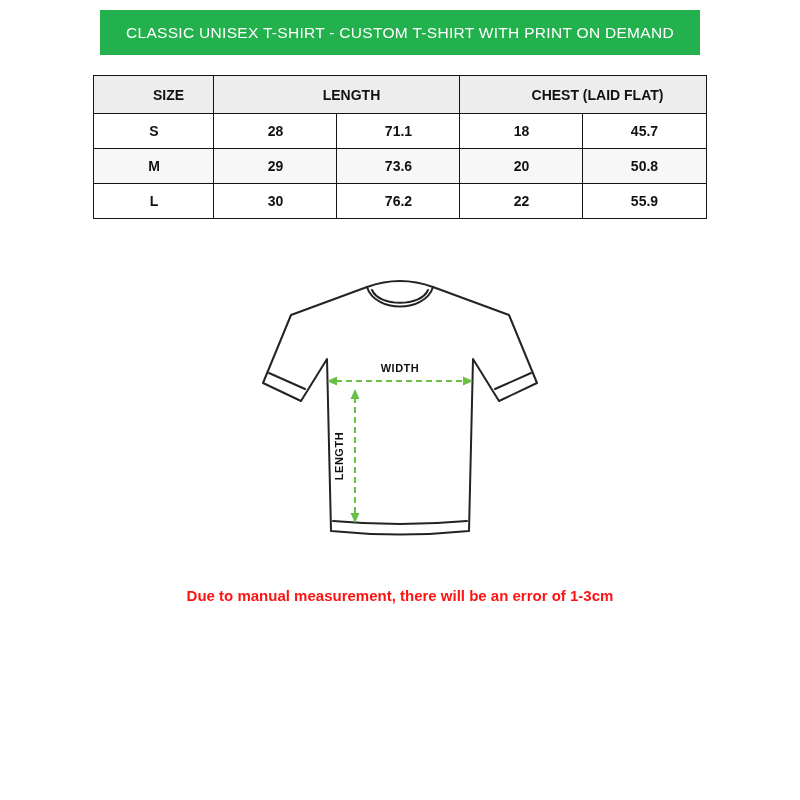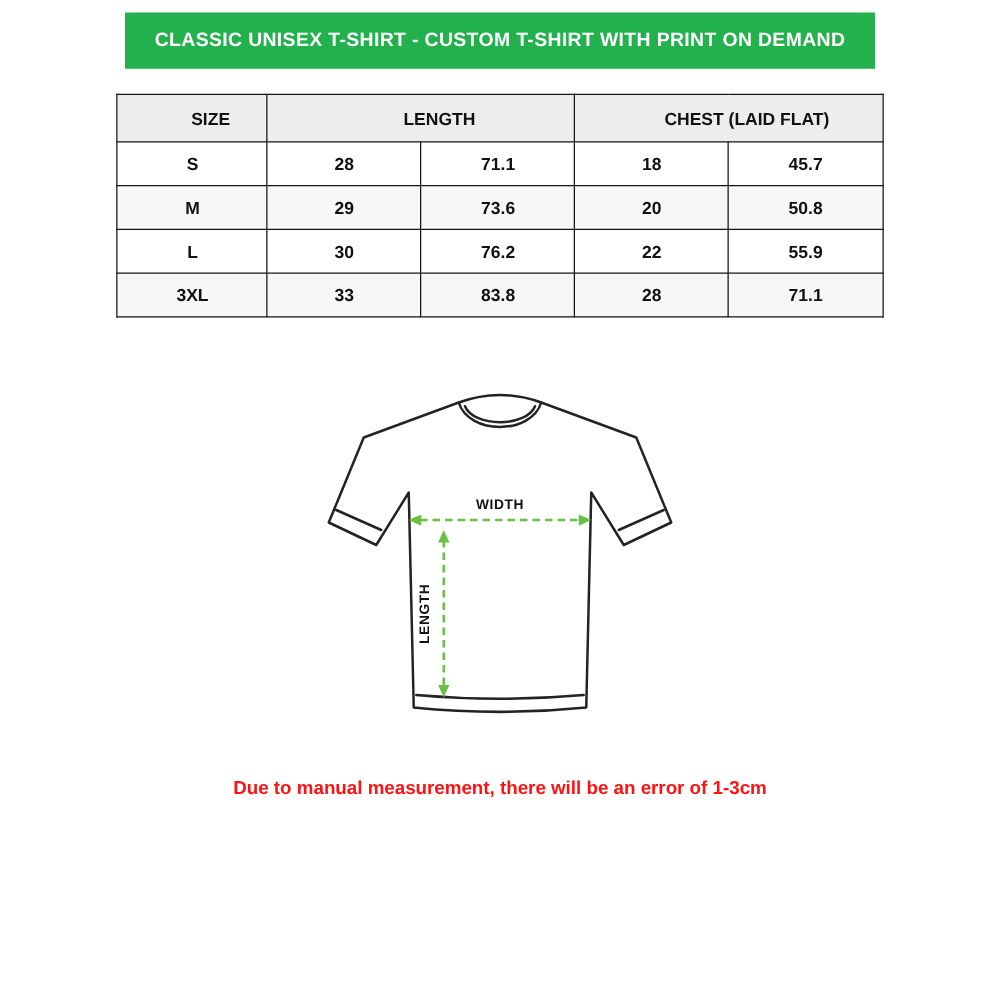--- a/index.html
+++ b/index.html
@@ -13,21 +13,21 @@
     width: 800px; height: 800px;
     display: flex; flex-direction: column; align-items: center;
     background: #fff;
   }
   .banner {
     margin-top: 10px;
     width: 600px; height: 45px;
     background: var(--banner_green, #22b14c);
     color: #ffffff;
     display: flex; align-items: center; justify-content: center;
-    font-weight: bold; font-size: 15.5px; letter-spacing: 0.3px;
+    font-weight: normal; font-size: 15.5px; letter-spacing: 0.3px;
     text-align: center;
   }
   table.size-table {
     margin-top: 20px;
     border-collapse: collapse;
     width: 612px;
     table-layout: fixed;
   }
   .size-table th, .size-table td {
     border: 1px solid var(--table_border, #141414);
@@ -107,27 +107,20 @@
         <td>20</td>
         <td>50.8</td>
       </tr>
       <tr>
         <td>L</td>
         <td>30</td>
         <td>76.2</td>
         <td>22</td>
         <td>55.9</td>
       </tr>
-      <tr>
-        <td>3XL</td>
-        <td>33</td>
-        <td>83.8</td>
-        <td>28</td>
-        <td>71.1</td>
-      </tr>
     </tbody>
   </table>
 
   <div class="diagram">
     <svg width="290" height="300" viewBox="0 0 290 300">
 
       <g fill="#ffffff" stroke="#232323" stroke-width="2" stroke-linejoin="round" stroke-linecap="round">
         <path d="M112,20 L36,48 L8,116 L46,134 L72,92 L76,264 Q145,271 214,264 L218,92 L244,134 L282,116 L254,48 L178,20 C170,46 120,46 112,20 Z"></path>
         <path fill="none" d="M112,20 Q145,8 178,20"></path>
         <path fill="none" d="M117,23 C124,40 166,40 173,23"></path>

